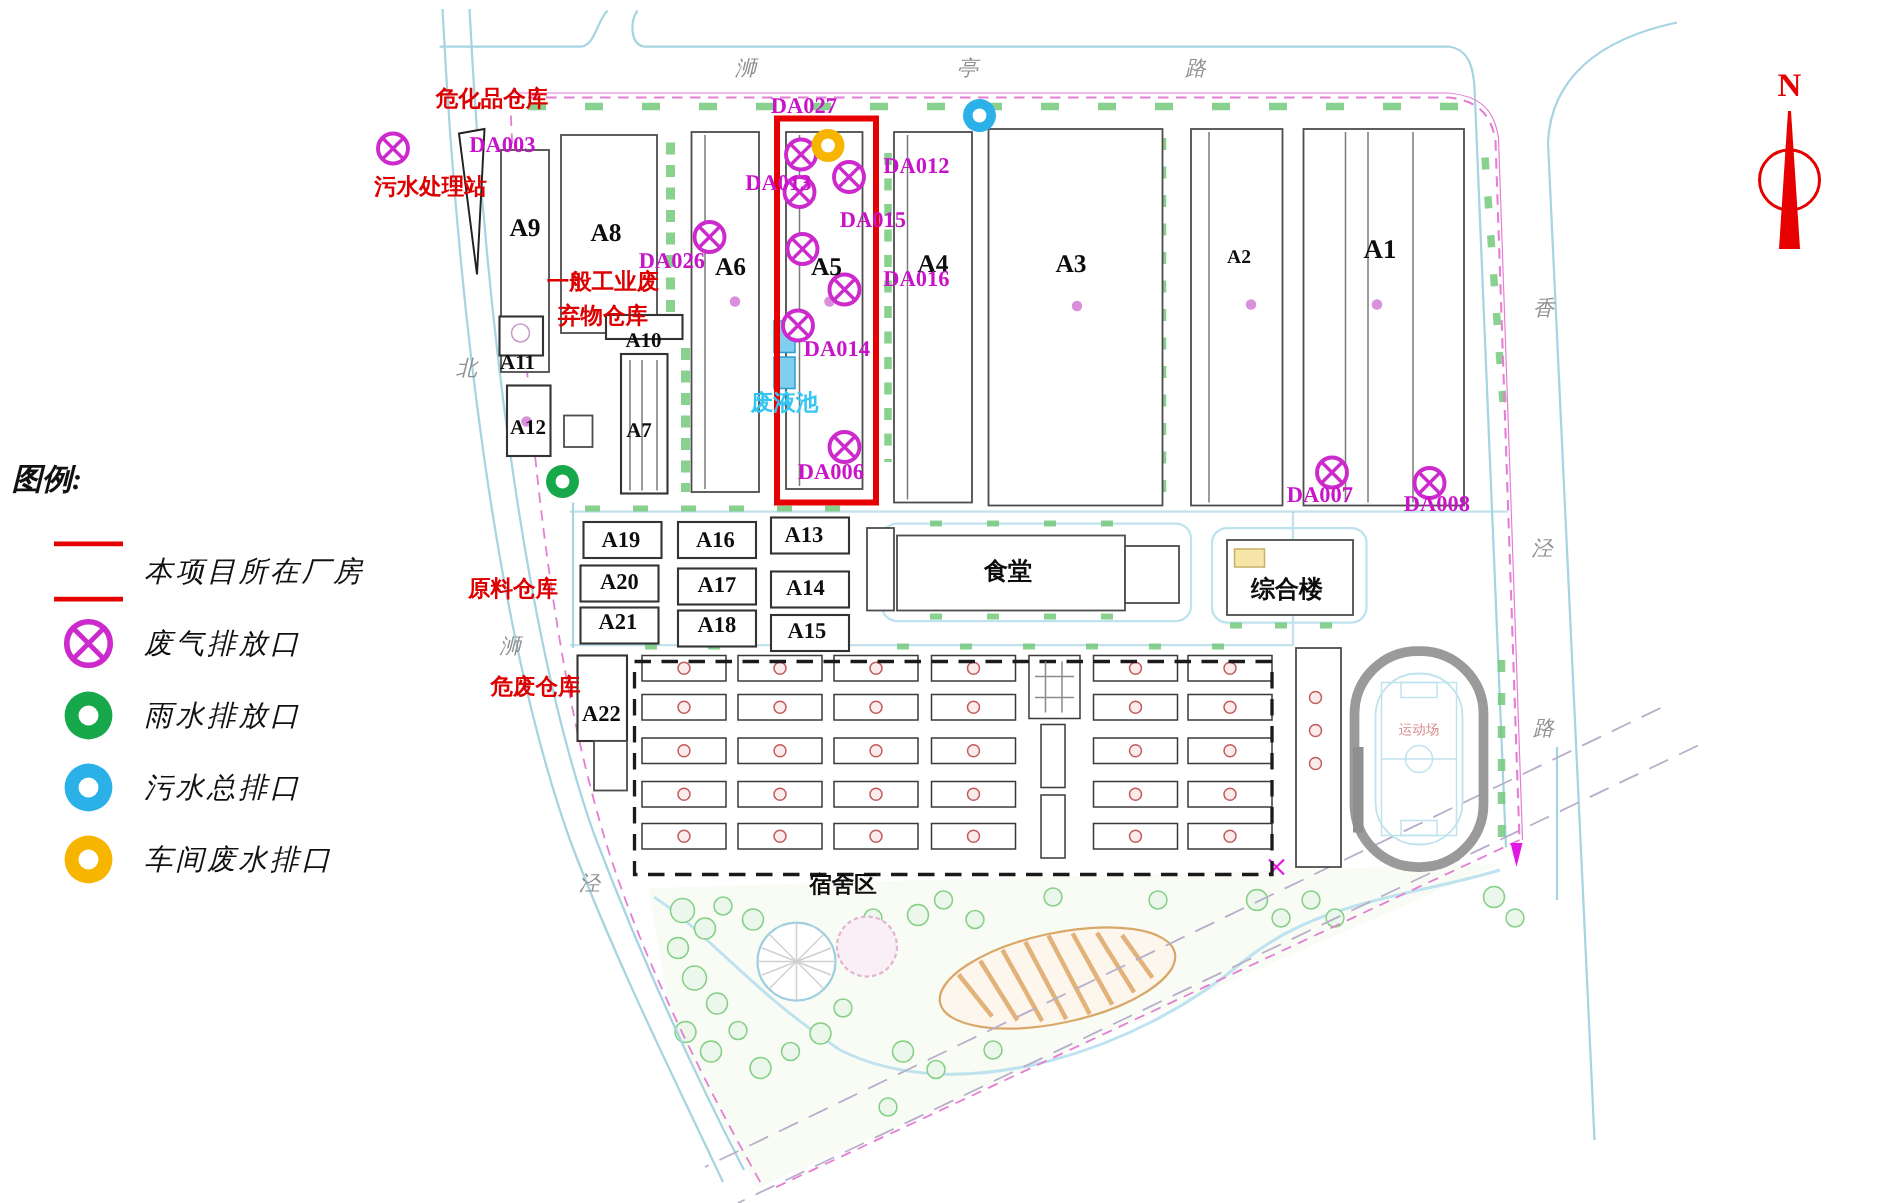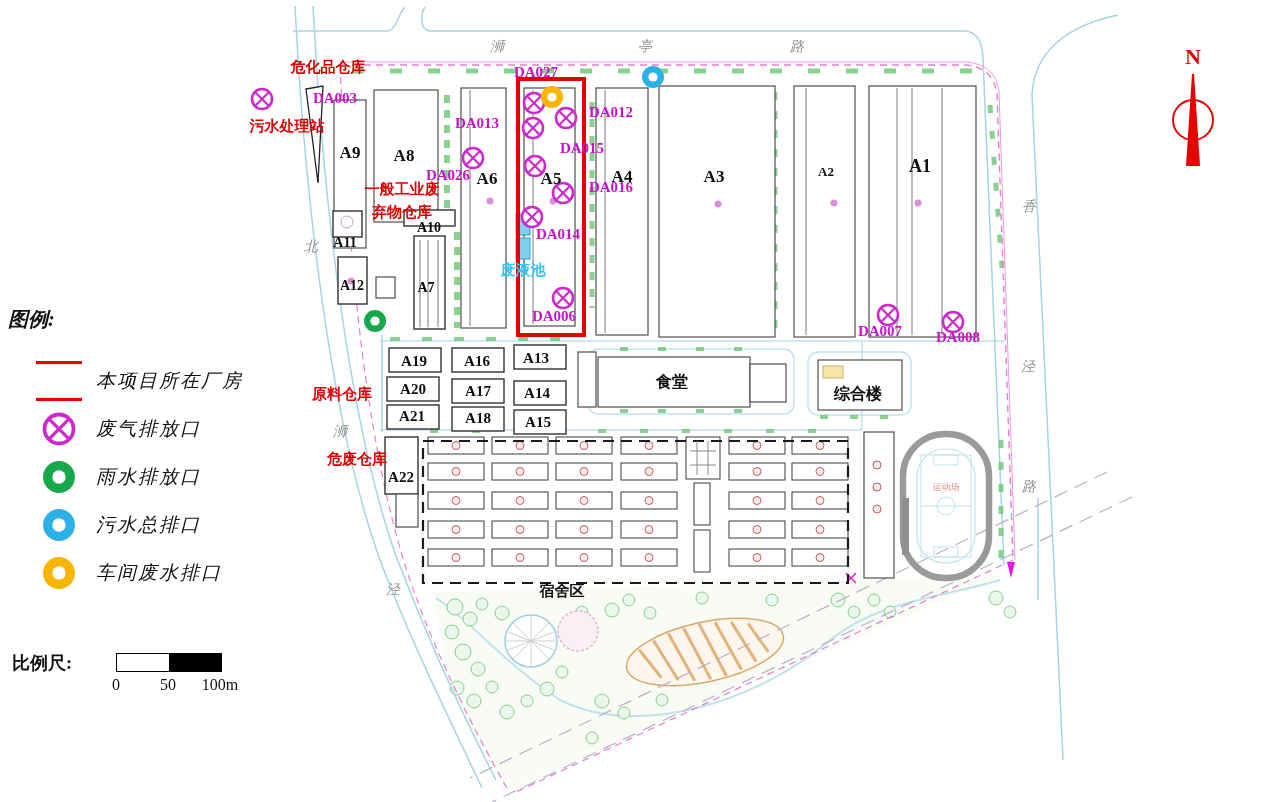--- a/index.html
+++ b/index.html
@@ -411,21 +411,21 @@
       <div class="lbl stadium" style="left: 946px; top: 487px;">运动场</div>
       <div class="lbl red" style="left: 328px; top: 67px;">危化品仓库</div>
       <div class="lbl red" style="left: 287px; top: 126px;">污水处理站</div>
       <div class="lbl red" style="left: 402px; top: 189px;">一般工业废</div>
       <div class="lbl red" style="left: 402px; top: 212px;">弃物仓库</div>
       <div class="lbl red" style="left: 342px; top: 394px;">原料仓库</div>
       <div class="lbl red" style="left: 357px; top: 459px;">危废仓库</div>
       <div class="lbl cyan" style="left: 523px; top: 270px;">废液池</div>
       <div class="lbl da" style="left: 299px; top: 98px; margin-left: 36px;">DA003</div>
       <div class="lbl da" style="left: 536px; top: 72px;">DA027</div>
-      <div class="lbl da" style="left: 477px; top: 123px;">DA013</div>
+      <div class="lbl da" style="left: 519px; top: 123px;">DA013</div>
       <div class="lbl da" style="left: 611px; top: 112px;">DA012</div>
       <div class="lbl da" style="left: 535px; top: 148px; margin-left: 47px;">DA015</div>
       <div class="lbl da" style="left: 448px; top: 175px;">DA026</div>
       <div class="lbl da" style="left: 611px; top: 187px;">DA016</div>
       <div class="lbl da" style="left: 558px; top: 234px;">DA014</div>
       <div class="lbl da" style="left: 554px; top: 316px;">DA006</div>
       <div class="lbl da" style="left: 880px; top: 331px;">DA007</div>
       <div class="lbl da" style="left: 958px; top: 337px;">DA008</div>
       <div class="lbl road" style="left: 497px; top: 47px;">浉</div>
       <div class="lbl road" style="left: 645px; top: 47px;">亭</div>
@@ -482,32 +482,20 @@
             <g>
               <circle cx="23" cy="20" r="15.95" fill="#f7b500"></circle>
               <circle cx="23" cy="20" r="6.669999999999999" fill="#fff"></circle>
             </g>
           </svg>
           <span class="legend-label">车间废水排口</span>
         </div>
       </div>
   </div>
 
-  <div id="scalebar">
-    <span class="sb-label">比例尺:</span>
-    <div class="sb-bar">
-      <div class="sb-seg" style="width:52px;background:#fff"></div>
-      <div class="sb-seg" style="width:52px;background:#000"></div>
-    </div>
-    <div class="sb-ticks" id="sb-ticks">
-        <span class="sb-tick" style="left: 106px;">0</span>
-        <span class="sb-tick" style="left: 158px;">50</span>
-        <span class="sb-tick" style="left: 210px;">100m</span>
-      </div>
-  </div>
 
   <div id="north">
     <div class="n-label">N</div>
     <svg width="70" height="100" viewBox="0 0 70 100">
       <circle cx="35" cy="50" r="20" fill="none" stroke="#e60000" stroke-width="2"></circle>
       <polygon points="34,4 36,4 42,96 28,96" fill="#e60000"></polygon>
     </svg>
   </div>
 
 </div>

